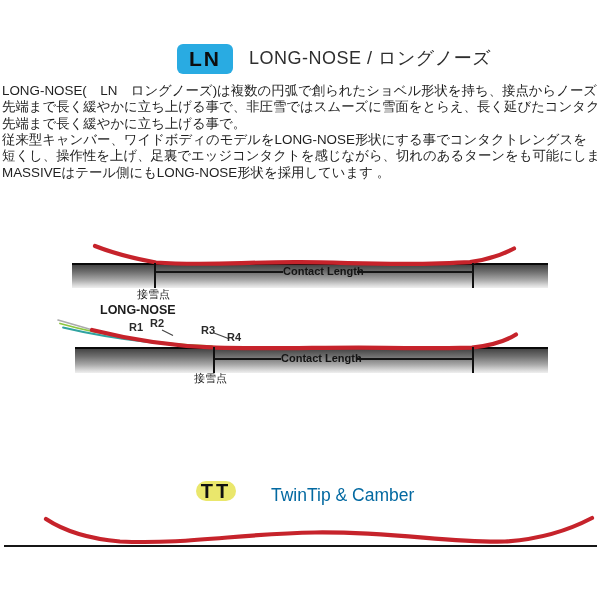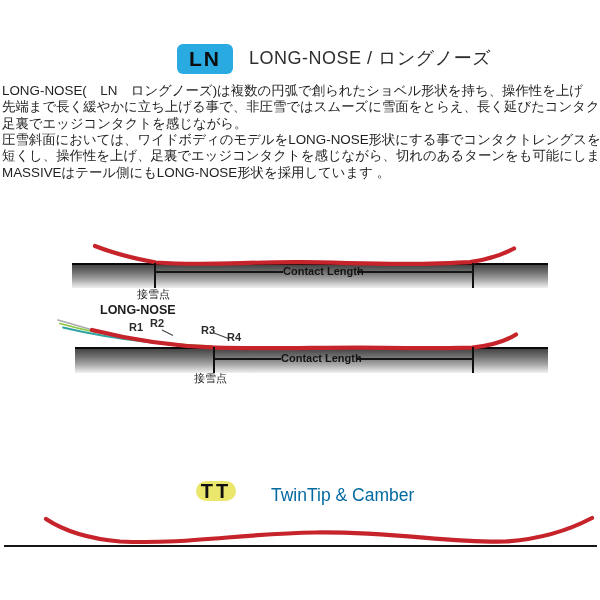--- a/index.html
+++ b/index.html
@@ -73,24 +73,24 @@
 </style>
 </head>
 <body>
 
 <div id="canvas">
 
   <div class="abs ln-badge">LN</div>
   <div class="abs header-title">LONG-NOSE / ロングノーズ</div>
 
   <div class="abs desc">
-    <div>LONG-NOSE(　LN　ロングノーズ)は複数の円弧で創られたショベル形状を持ち、操作性を上げ</div>
+    <div>LONG-NOSE(　LN　ロングノーズ)は複数の円弧で創られたショベル形状を持ち、接点からノーズ</div>
     <div>先端まで長く緩やかに立ち上げる事で、非圧雪ではスムーズに雪面をとらえ、長く延びたコンタクト</div>
-    <div>足裏でエッジコンタクトを感じながら。</div>
-    <div>圧雪斜面においては、ワイドボディのモデルをLONG-NOSE形状にする事でコンタクトレングスを</div>
+    <div>先端まで長く緩やかに立ち上げる事で。</div>
+    <div>従来型キャンバー、ワイドボディのモデルをLONG-NOSE形状にする事でコンタクトレングスを</div>
     <div>短くし、操作性を上げ、足裏でエッジコンタクトを感じながら、切れのあるターンをも可能にします。</div>
     <div>MASSIVEはテール側にもLONG-NOSE形状を採用しています 。</div>
   </div>
 
   <div class="abs snow-band band1"></div>
   <svg class="layer" style="top:218px;" width="600" height="82" viewBox="0 0 600 82">
     <path class="board-stroke" d="M95,28 Q120,38 156,44.5 C205,48 245,43.8 300,44.2 C350,44.6 385,47.2 440,45.4 Q460,44.8 470,44.2 Q495,40.5 514,30.5"></path>
   </svg>
   <div class="abs tick t1a"></div>
   <div class="abs tick t1b"></div>

